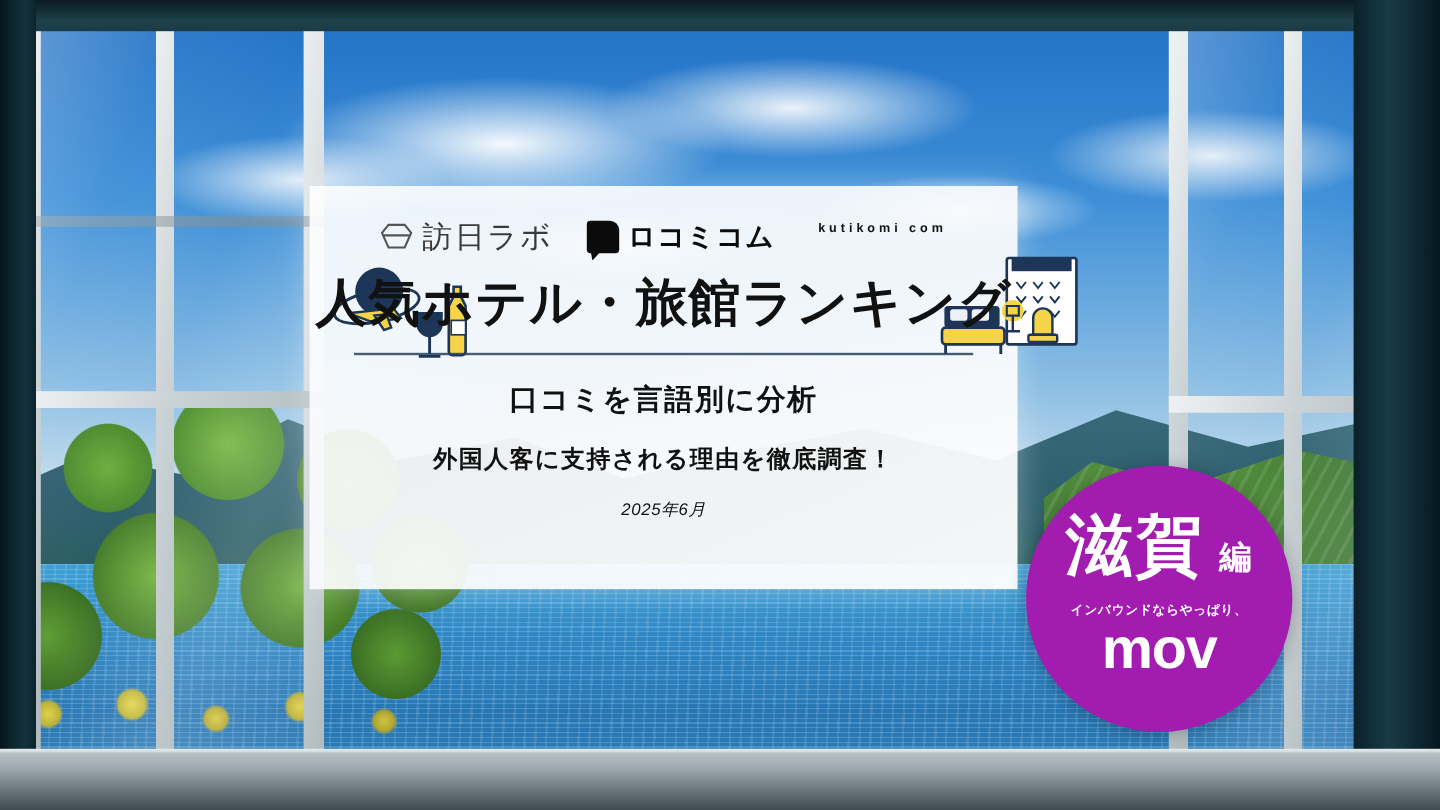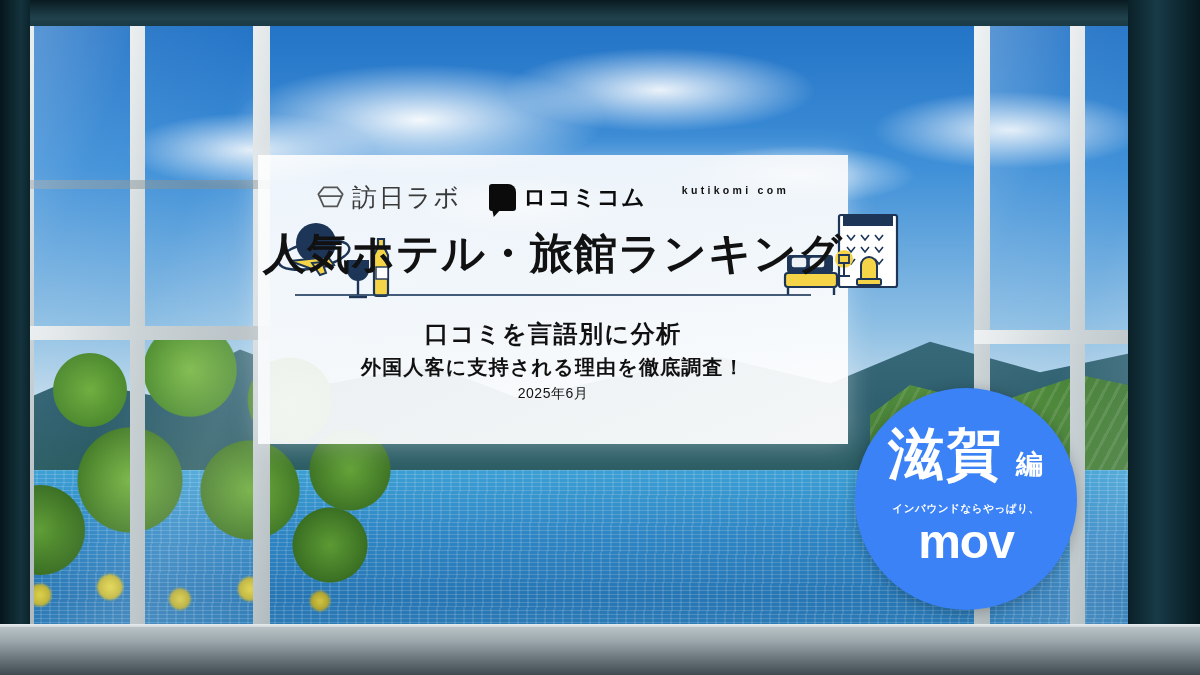--- a/index.html
+++ b/index.html
@@ -87,21 +87,21 @@
   .wall-left   { position:absolute; left:0;   top:0; width:30px;  height:675px; background:linear-gradient(90deg,#06161c,#14333d 70%,#0c242c); }
   .wall-right  { position:absolute; right:0;  top:0; width:72px;  height:675px; background:linear-gradient(270deg,#07181f,#173b47 60%,#0b2028); }
   .ceiling     { position:absolute; left:0;   top:0; width:1200px; height:26px; background:linear-gradient(180deg,#0a1b21,#20424d 70%,#1a3a45); }
   .sill        { position:absolute; left:0;   bottom:0; width:1200px; height:48px;
                  background:linear-gradient(180deg,#b9c3c7 0%, #9aa6ab 30%, #6f7b80 62%, #3f4b50 100%); }
   .sill-edge   { position:absolute; left:0;   bottom:44px; width:1200px; height:7px;
                  background:linear-gradient(180deg,#e8edee,#aeb9bd); }
 
   
   .card {
-    position:absolute; left:258px; top:155px; width:590px; height:289px;
+    position:absolute; left:258px; top:155px; width:590px; height:336px;
     background:linear-gradient(160deg, rgba(255,255,255,.90) 0%, rgba(250,251,252,.93) 45%, rgba(255,255,255,.95) 100%);
     box-shadow:0 0 26px rgba(255,255,255,.35);
   }
   .logos { display:flex; align-items:center; justify-content:center; gap:28px; padding-top:26px; }
   .logo-homba { display:flex; align-items:center; gap:8px; }
   .logo-homba .hexmark { width:27px; height:25px; display:block; }
   .logo-homba .wordmark {
     font-size:25px; font-weight:400; letter-spacing:2px; color:#3a3a3a;
   }
   .logo-kuti { display:flex; flex-direction:row; align-items:flex-start; }
@@ -119,32 +119,32 @@
 
   .title-wrap { position:relative; margin-top:14px; text-align:center; }
   .title-l1 {
     font-size:43px; font-weight:700; letter-spacing:3px; color:#111; line-height:1.15;
   }
   .title-l2 {
     font-size:43px; font-weight:700; letter-spacing:1px; color:#111; line-height:1.2; margin-top:6px;
   }
   .rule { width:516px; height:2px; background:#24415f; margin:14px auto 0; opacity:.85; }
   .sub1 { margin-top:19px; text-align:center; font-size:24px; font-weight:700; color:#111; letter-spacing:1.5px; line-height:1.55; }
-  .sub2 { text-align:center; font-size:20px; font-weight:700; color:#111; letter-spacing:1.2px; line-height:1.55; }
-  .date { margin-top:2px; text-align:center; font-size:14px; color:#111; letter-spacing:.5px; }
+  .sub2 { text-align:center; font-size:20px; font-weight:700; color:#111; letter-spacing:1.2px; line-height:1.55;margin-top:16px; }
+  .date { margin-top:17px; text-align:center; font-size:14px; color:#111; letter-spacing:.5px;font-style:italic; }
 
   
   .ill { position:absolute; }
   .ill-left  { left:10px;  top:58px;  width:130px; height:112px; }
   .ill-right { left:523px; top:48px;  width:130px; height:112px; }
 
   
   .badge {
     position:absolute; left:855px; top:388px; width:222px; height:222px;
-    border-radius:50%; background:#3b82f6;
+    border-radius:50%; background:#a21caf;
     display:flex; flex-direction:column; align-items:center; justify-content:center;
     box-shadow:0 2px 14px rgba(0,0,0,.25);
   }
   .badge-pref {
     display:flex; align-items:baseline; gap:12px; color:#fff; margin-top:-6px;
   }
   .badge-pref .big { font-size:56px; font-weight:700; letter-spacing:2px; line-height:1; }
   .badge-pref .small { font-size:27px; font-weight:700; letter-spacing:1px; }
   .badge-tag { margin-top:20px; color:#fff; font-size:10.5px; font-weight:700; letter-spacing:.6px; }
   .badge-mov { color:#fff; font-size:48px; font-weight:700; letter-spacing:-1px; line-height:1; margin-top:2px; }

